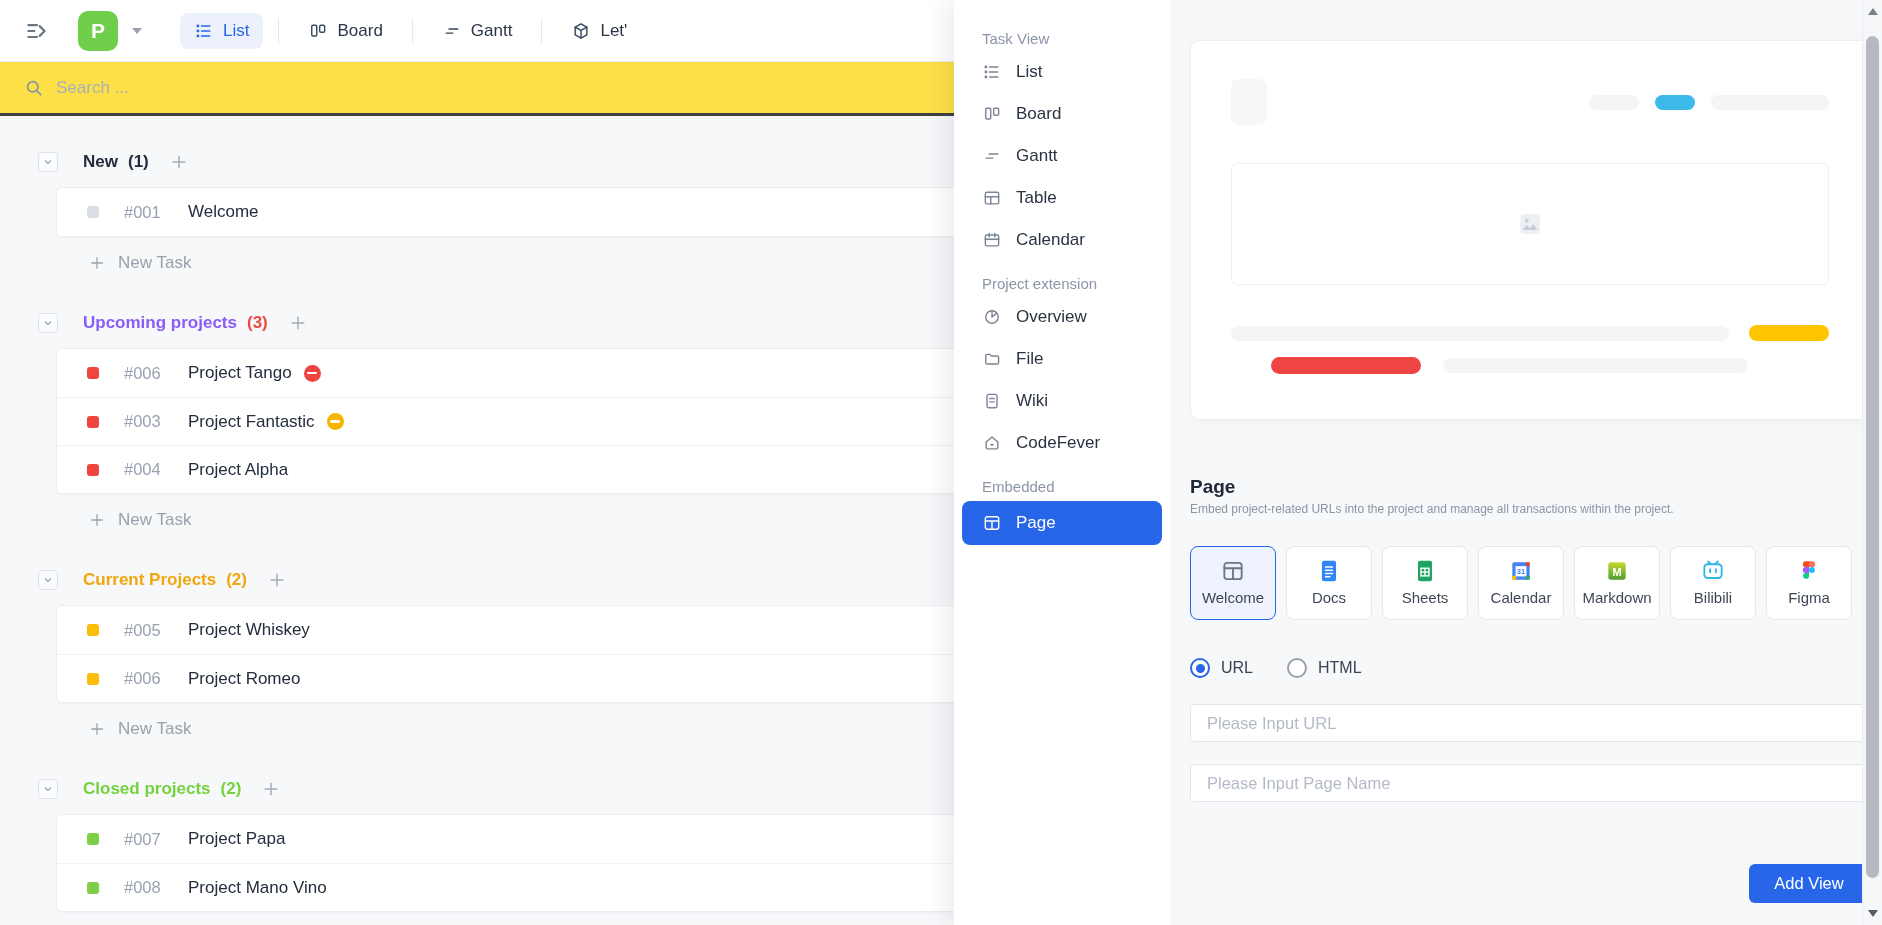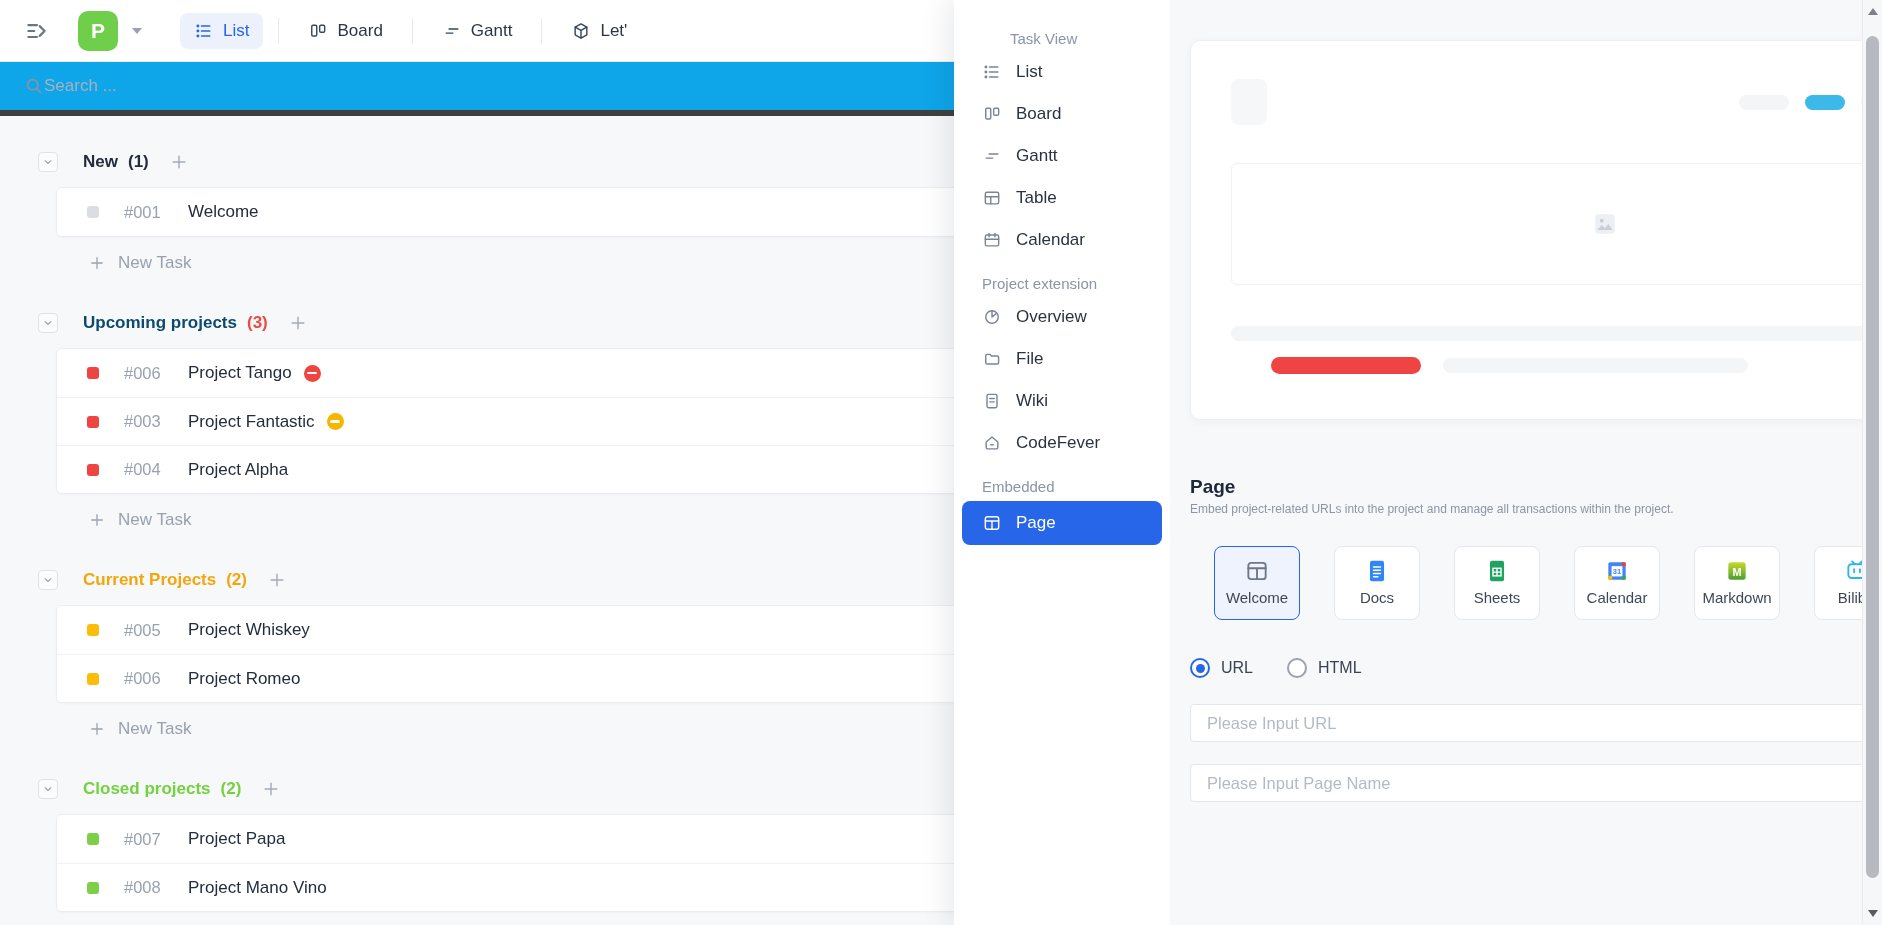--- a/index.html
+++ b/index.html
@@ -31,22 +31,22 @@
   .tabs { display:flex; align-items:center; margin-left:38px; height:100%; }
   .tab {
     display:flex; align-items:center; gap:9px; padding:8px 14px; border-radius:8px;
     font-size:17px; font-weight:500; color:#2b3547; cursor:pointer; white-space:nowrap;
   }
   .tab .icon { width:20px; height:20px; color:#33475e; }
   .tab.active { background:#edf1fc; color:#2766e8; }
   .tab.active .icon { color:#2766e8; }
   .tab-sep { width:1px; height:26px; background:#e5e8ec; margin:0 15px; }
   .searchbar {
-    height:54px; background:#0ea5e9; border-bottom:6px solid #404040;
-    display:flex; align-items:center; padding-left:24px; 
+    height:54px; background:#fde047; border-bottom:3px solid #404040;
+    display:flex; align-items:center; padding-left:24px; gap:12px;
   }
   .searchbar .icon { width:20px; height:20px; color:#8a93a2; }
   .searchbar input {
     border:none; outline:none; font-size:17px; font-family:inherit; color:#232d3d;
     width:600px; background:transparent;
   }
   .searchbar input::placeholder { color:#a8b0bd; }
   .content { padding-top:2px; }
   .group { padding-left:38px; }
   .group-header { display:flex; align-items:center; margin-top:26px; height:32px; }
@@ -82,21 +82,21 @@
     color:#98a1ae; font-size:17px; cursor:pointer; width:max-content;
   }
   .new-task .icon { width:18px; height:18px; }
   
   .overlay {
     position:absolute; top:0; bottom:0; left:954px; right:0; display:flex;
     box-shadow:-6px 0 26px rgba(25,35,60,.10); z-index:10;
   }
   .menu { width:216px; background:#fff; padding-top:30px; flex:none; }
   .menu-label { font-size:15px; color:#8b95a6; padding:0 0 4px 28px; margin-top:14px; }
-  .menu-label:first-child { margin-top:0;margin-left:28px; }
+  .menu-label:first-child { margin-top:0; }
   .menu-item {
     height:42px; display:flex; align-items:center; gap:14px; padding-left:28px;
     font-size:17px; color:#2a3342; cursor:pointer;
   }
   .menu-item .icon { width:20px; height:20px; color:#7b8494; }
   .menu-item.selected {
     margin:2px 8px; padding-left:20px; height:44px; border-radius:8px;
     background:#2766e8; color:#fff;
   }
   .menu-item.selected .icon { color:#fff; }
@@ -115,21 +115,21 @@
     display:flex; align-items:center; justify-content:center;
   }
   .pv-row3 { margin-top:40px; display:flex; align-items:center; gap:20px; }
   .pv-row4 { margin-top:16px; display:flex; align-items:center; gap:22px; padding-left:40px; }
   
   .cfg-heading { margin-top:56px; font-size:19px; font-weight:bold; color:#20293a; }
   .cfg-desc { margin-top:4px; font-size:12px; color:#8b95a6; }
   .embed-row { margin-top:30px; display:flex; gap:10px; }
   .ecard {
     width:86px; height:74px; background:#fff; border:1px solid #e4e7ec; border-radius:8px;
-    display:flex; flex-direction:column; align-items:center; cursor:pointer;margin-left:24px;
+    display:flex; flex-direction:column; align-items:center; cursor:pointer;
   }
   .ecard .icon { width:26px; height:26px; margin-top:11px; color:#6d7685; }
   .ecard .elabel { margin-top:5px; font-size:15px; color:#3f4757; }
   .ecard.selected { border-color:#2766e8; background:#eef3fd; }
   .radio-row { margin-top:38px; display:flex; align-items:center; gap:34px; }
   .radio-opt { display:flex; align-items:center; gap:11px; cursor:pointer; }
   .radio {
     width:20px; height:20px; border-radius:50%; border:2px solid #98a1ad; background:#fff;
     display:flex; align-items:center; justify-content:center;
   }
@@ -259,21 +259,21 @@
             <span>New Task</span>
           </div>
         </div>
         <div class="group">
           <div class="group-header">
             <span class="collapse-box">
               <svg viewBox="0 0 24 24" fill="none" stroke="currentColor" stroke-width="2.2" stroke-linecap="round" stroke-linejoin="round">
                 <path d="M6.5 9.5l5.5 5.5 5.5-5.5"></path>
               </svg>
             </span>
-            <span class="group-title" style="color:#0c4a6e">Upcoming projects</span>
+            <span class="group-title" style="color:#8b5cf6">Upcoming projects</span>
             <span class="group-count" style="color:#EE4A41">(3)</span>
             <span class="icon group-plus">
               <svg viewBox="0 0 24 24" fill="none" stroke="currentColor" stroke-width="1.7" stroke-linecap="round" stroke-linejoin="round">
                 <path d="M12 5v14M5 12h14"></path>
               </svg>
             </span>
           </div>
           <div class="rows">
             <div class="trow">
               <span class="status-square" style="background:#EE4541"></span>

